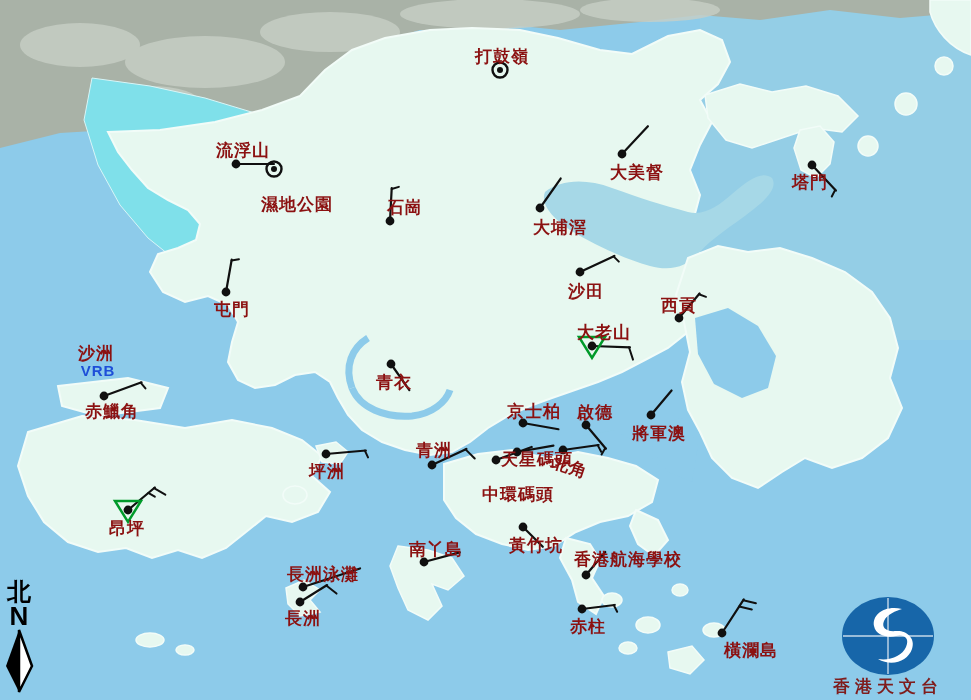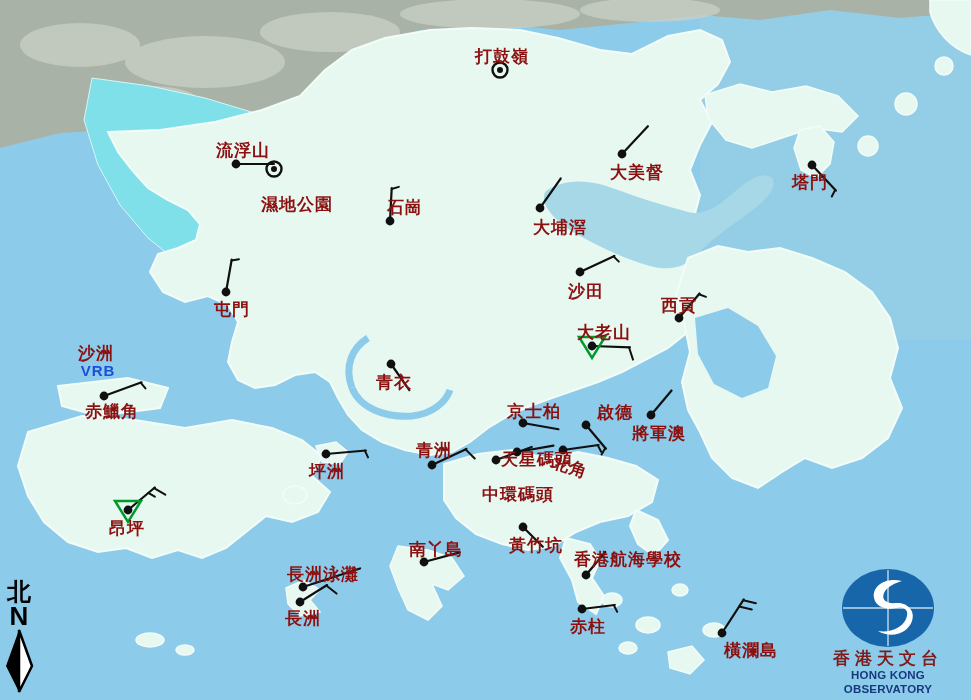--- a/index.html
+++ b/index.html
@@ -245,21 +245,21 @@
       <div class="st-label" style="left: 560px; top: 227px;">大埔滘</div>
       <div class="st-label" style="left: 586px; top: 291px;">沙田</div>
       <div class="st-label" style="left: 679px; top: 305px;">西貢</div>
       <div class="st-label" style="left: 232px; top: 309px;">屯門</div>
       <div class="st-label" style="left: 96px; top: 353px;">沙洲</div>
       <div class="st-note" style="left: 98px; top: 370px;">VRB</div>
       <div class="st-label" style="left: 604px; top: 332px;">大老山</div>
       <div class="st-label" style="left: 112px; top: 411px;">赤鱲角</div>
       <div class="st-label" style="left: 394px; top: 382px;">青衣</div>
       <div class="st-label" style="left: 534px; top: 411px;">京士柏</div>
-      <div class="st-label" style="left: 595px; top: 412px; margin-left: 20px;">啟德</div>
+      <div class="st-label" style="left: 595px; top: 412px;">啟德</div>
       <div class="st-label" style="left: 659px; top: 433px;">將軍澳</div>
       <div class="st-label" style="left: 537px; top: 459px;">天星碼頭</div>
       <div class="st-label" style="left: 570px; top: 467px; transform: translate(-50%, -50%) rotate(18deg);">北角</div>
       <div class="st-label" style="left: 518px; top: 494px;">中環碼頭</div>
       <div class="st-label" style="left: 434px; top: 450px;">青洲</div>
       <div class="st-label" style="left: 327px; top: 471px;">坪洲</div>
       <div class="st-label" style="left: 127px; top: 528px;">昂坪</div>
       <div class="st-label" style="left: 536px; top: 545px;">黃竹坑</div>
       <div class="st-label" style="left: 436px; top: 549px;">南丫島</div>
       <div class="st-label" style="left: 628px; top: 559px;">香港航海學校</div>
@@ -280,16 +280,15 @@
   </div>
 
   <div id="logo">
     <svg width="96" height="82" viewBox="0 0 96 82" style="display:block;margin:0 auto;">
       <ellipse cx="48" cy="41" rx="46" ry="39" fill="#1766a9"></ellipse>
       <line x1="3" y1="41" x2="93" y2="41" stroke="#ffffff" stroke-width="1.4" opacity="0.75"></line>
       <line x1="48" y1="3" x2="48" y2="79" stroke="#ffffff" stroke-width="1.4" opacity="0.75"></line>
       <path d="M62,14 C44,10 32,20 34,31 C36,41 48,43 56,41 C64,39 70,43 66,52 C62,61 50,66 38,64 C52,72 68,66 72,54 C76,43 66,35 56,36 C47,37 41,33 44,26 C47,19 56,16 62,14 Z" fill="#ffffff"></path>
     </svg>
     <div class="cn">香港天文台</div>
-    <div class="en">HONG KONG OBSERVATORY</div>
   </div>
 
 </div>
 
 </body></html>

